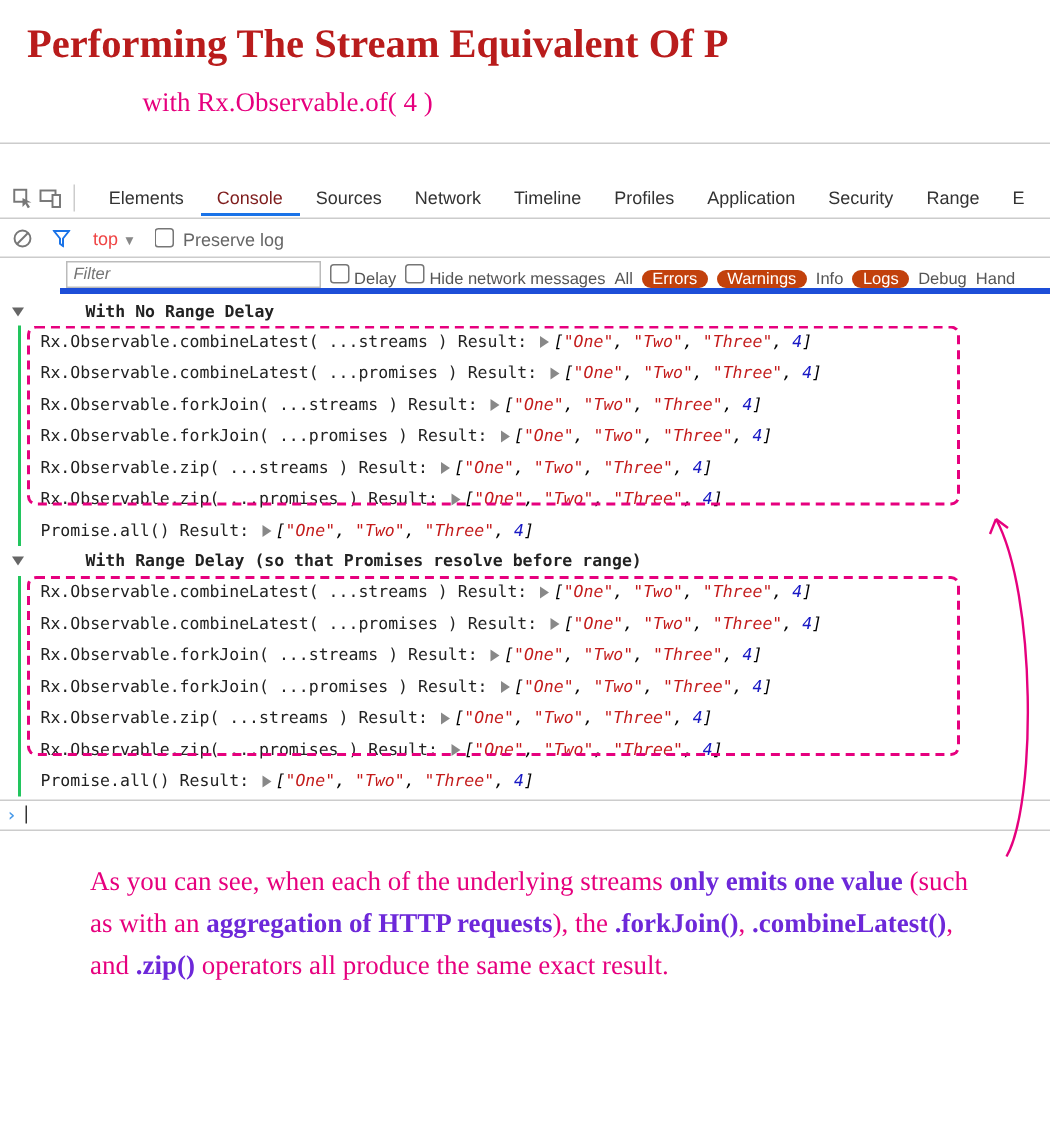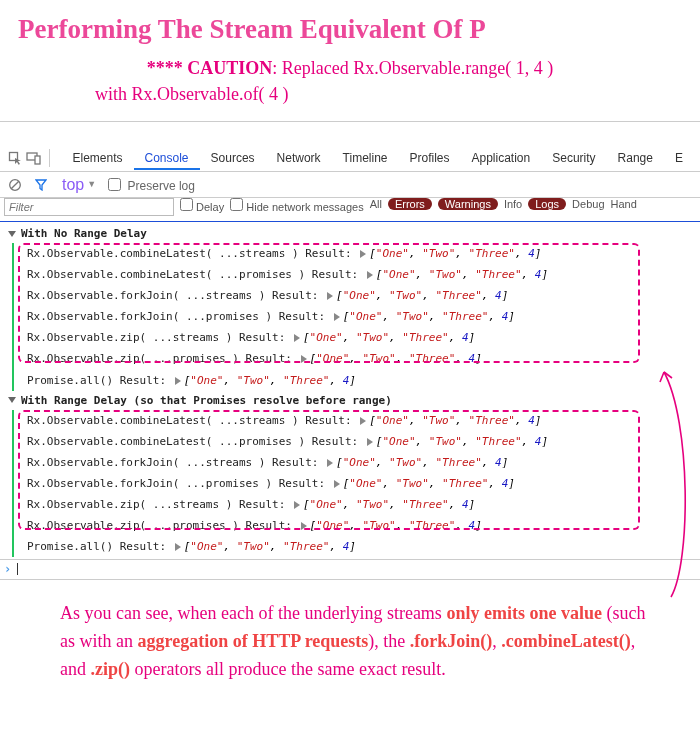--- a/index.html
+++ b/index.html
@@ -10,21 +10,21 @@
     font-size: 12px;
     color: #222;
   }
   .page-title {
     font-family: Georgia, "Times New Roman", serif;
     font-weight: 900;
     font-size: 27px;
     padding: 14px 6px 0 18px;
     white-space: nowrap;
     overflow: hidden;
-    color: #ec4899;
+    color: #b91c1c;
   }
   .handwritten {
     font-family: "Comic Sans MS", "Chalkboard SE", "Segoe Script", cursive;
     color: #e6007e;
     font-size: 18px;
   }
   .caution-block {
     padding: 10px 0 14px 0;
     line-height: 1.45;
   }
@@ -54,81 +54,82 @@
     color:#666;
   }
   .tabset { display:flex; gap:0; margin-left:6px;}
   .tab {
     padding: 6px 11px 5px;
     font-size: 12px;
     color:#333;
     cursor:pointer;
   }
   .tab.active {
-    color:#1d4ed8;
+    color:#7f1d1d;
     border-bottom: 2px solid #1a73e8;
     padding-bottom:3px;
   }
   .vsep { width:1px; height:18px; background:#ccc; margin:0 4px;}
   .subtool-row {
     display:flex;
     align-items:center;
     border-bottom: 1px solid #ccc;
     height: 26px;
     padding: 0 6px;
     gap: 8px;
     color:#666;
     white-space: nowrap;
     overflow:hidden;
   }
   .no-icon svg { display:block;}
   .funnel { color:#1a73e8; }
   .context-select {
-    font-size:16px; color:#8b5cf6; border:none; background:none; padding:0 16px 0 4px;
+    font-size:12px; color:#ef4444; border:none; background:none; padding:0 16px 0 4px;
     min-width:200px;
   }
   .subtool-row input[type="checkbox"]{ margin:0 3px 0 0; position:relative; top:1px;}
   .filter-row {
     display:flex;
-    align-items:flex-start;
-    border-bottom: 1px solid #1d4ed8;
+    align-items:flex-end;
+    border-bottom: 4px solid #1d4ed8;
     height: 24px;
     padding: 0 4px;
     gap:6px;
     white-space: nowrap;
     overflow:hidden;
     font-size:11px;
     color:#555;
+    margin-left:40px;
   }
   .filter-input {
     width:170px; height:18px; font-size:11px;
     border:1px solid #bbb; padding:1px 4px;
     font-style: italic;
   }
   .pill {
     display:inline-block;
-    background:#7f1d1d;
+    background:#c2410c;
     color:#fff;
     font-size:11px;
     padding:0 7px;
     border-radius:8px;
   }
   .level-txt { font-size:11px; color:#555;}
   
   .console-body {
     font-family: Menlo, Consolas, monospace;
     font-size: 11px;
     line-height: 1.55;
     padding: 2px 0 2px 6px;
     position:relative;
   }
   .group-header {
     font-weight: 700;
     padding: 1px 0 1px 2px;
-    display:flex; align-items:center;
+    display:flex; align-items:center;gap:36px;
   }
   .tri {
     display:inline-block; width:0;height:0;
     border-left:4px solid transparent;
     border-right:4px solid transparent;
     border-top:6px solid #666;
     margin-right:5px;
   }
   .group-body {
     border-left: 2px solid #22c55e;
@@ -163,38 +164,35 @@
     font-family: Menlo, Consolas, monospace;
   }
   .prompt-chevron { color:#499ae9; font-weight:bold; margin-right:6px;}
   .caret { display:inline-block; width:1px; height:12px; background:#333;}
   
   .explain {
     padding: 20px 40px 20px 60px;
     line-height: 1.55;
     font-size: 18px;
   }
-  .explain .hw-strong { font-weight:700; color:#ef4444;}
+  .explain .hw-strong { font-weight:700; color:#6d28d9;}
   
   .arrow-svg {
     position:absolute;
     right:4px; top:140px;
     width:60px; height:240px;
     pointer-events:none;
   }
 </style>
 </head>
 <body>
 
 <h1 class="page-title">Performing The Stream Equivalent Of P</h1>
 
 <div class="caution-block handwritten">
-  <div class="line1">
-    <span class="caution-strong">**** </span><span class="caution-strong">CAUTION</span><span>: Replaced Rx.Observable.range( 1, 4 )</span>
-  </div>
   <div class="line2">
     <span>with </span><span>Rx.Observable.of( 4 )</span>
   </div>
 </div>
 
 <div class="devtools">
 
   <div class="toolbar-row">
     <span class="tb-icon">
       <svg width="14" height="14" viewBox="0 0 14 14">

